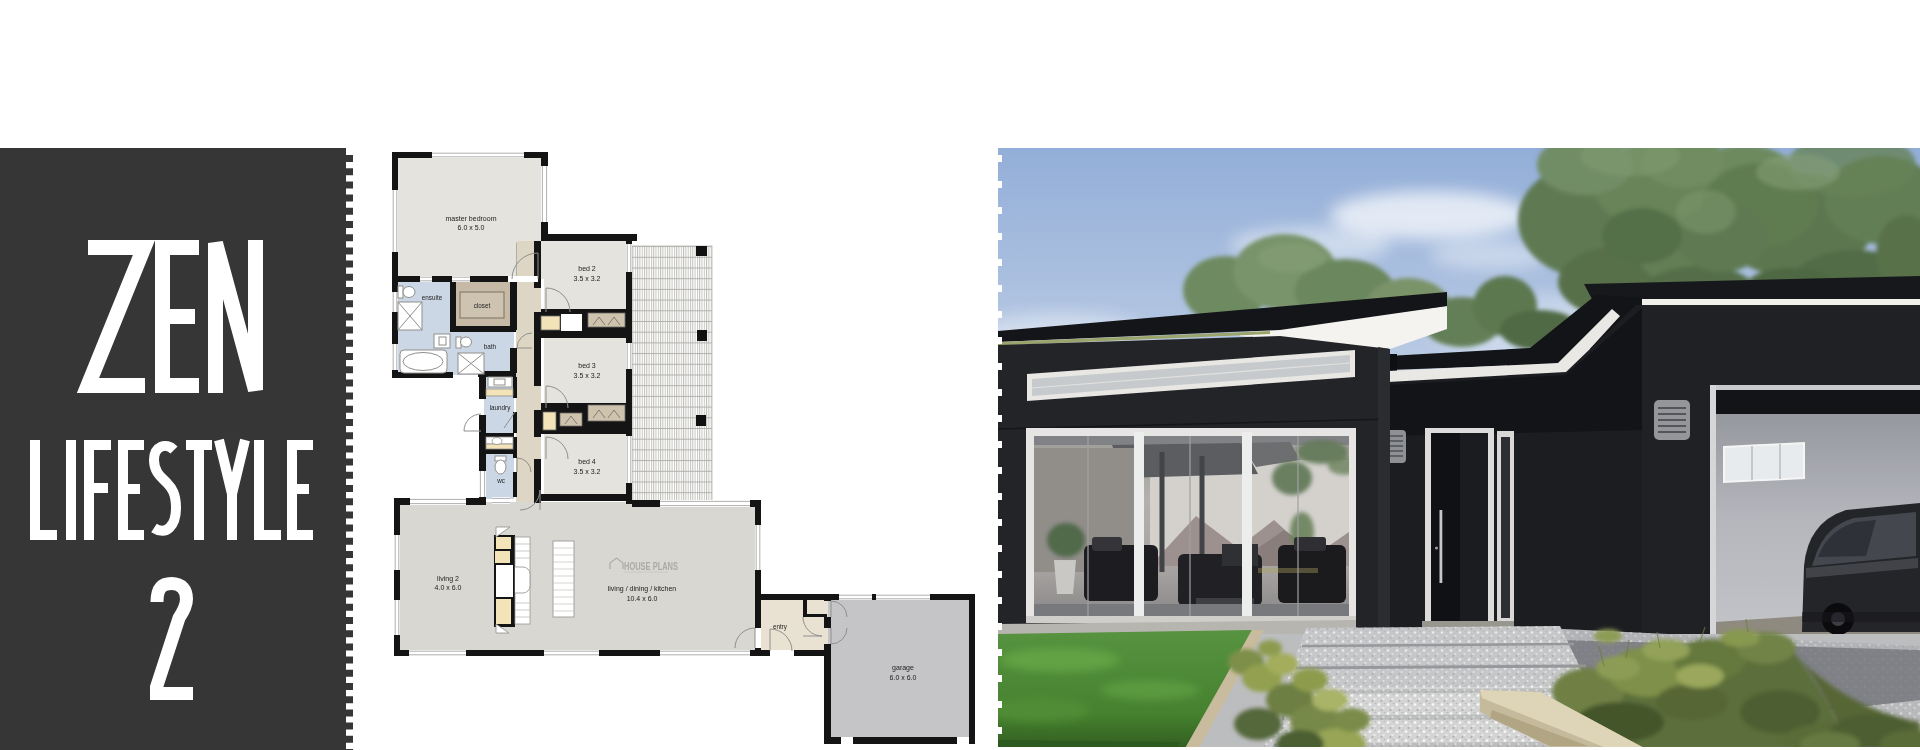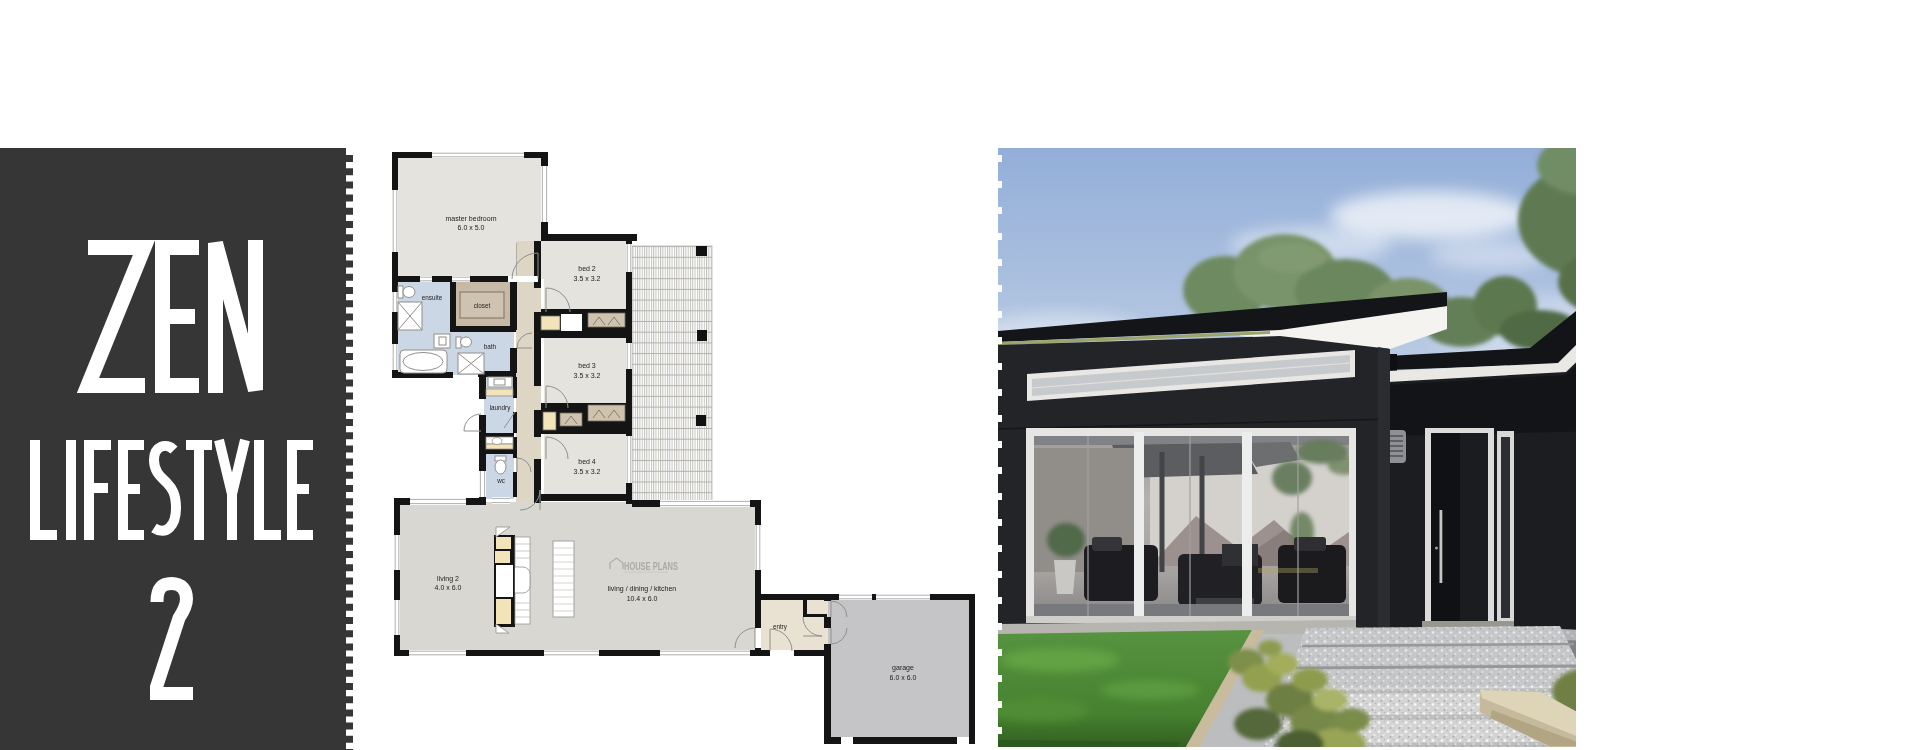--- a/index.html
+++ b/index.html
@@ -1,16 +1,16 @@
 <!DOCTYPE html>
 <html><head>
 <meta charset="utf-8">
 <style>
   html,body{margin:0;padding:0;background:#ffffff;}
-  .page{position:relative;width:1576px;height:750px;overflow:hidden;background:#ffffff;
+  .page{position:relative;width:1920px;height:750px;overflow:hidden;background:#ffffff;
         font-family:"Liberation Sans", sans-serif;}
   svg{position:absolute;top:0;left:0;}
 </style>
 </head>
 <body>
 <div class="page">
 <svg width="1920" height="750" viewBox="0 0 1920 750">
 <defs>
   <linearGradient id="sky" x1="0" y1="0" x2="0" y2="1">
     <stop offset="0" stop-color="#93aed8"></stop>

